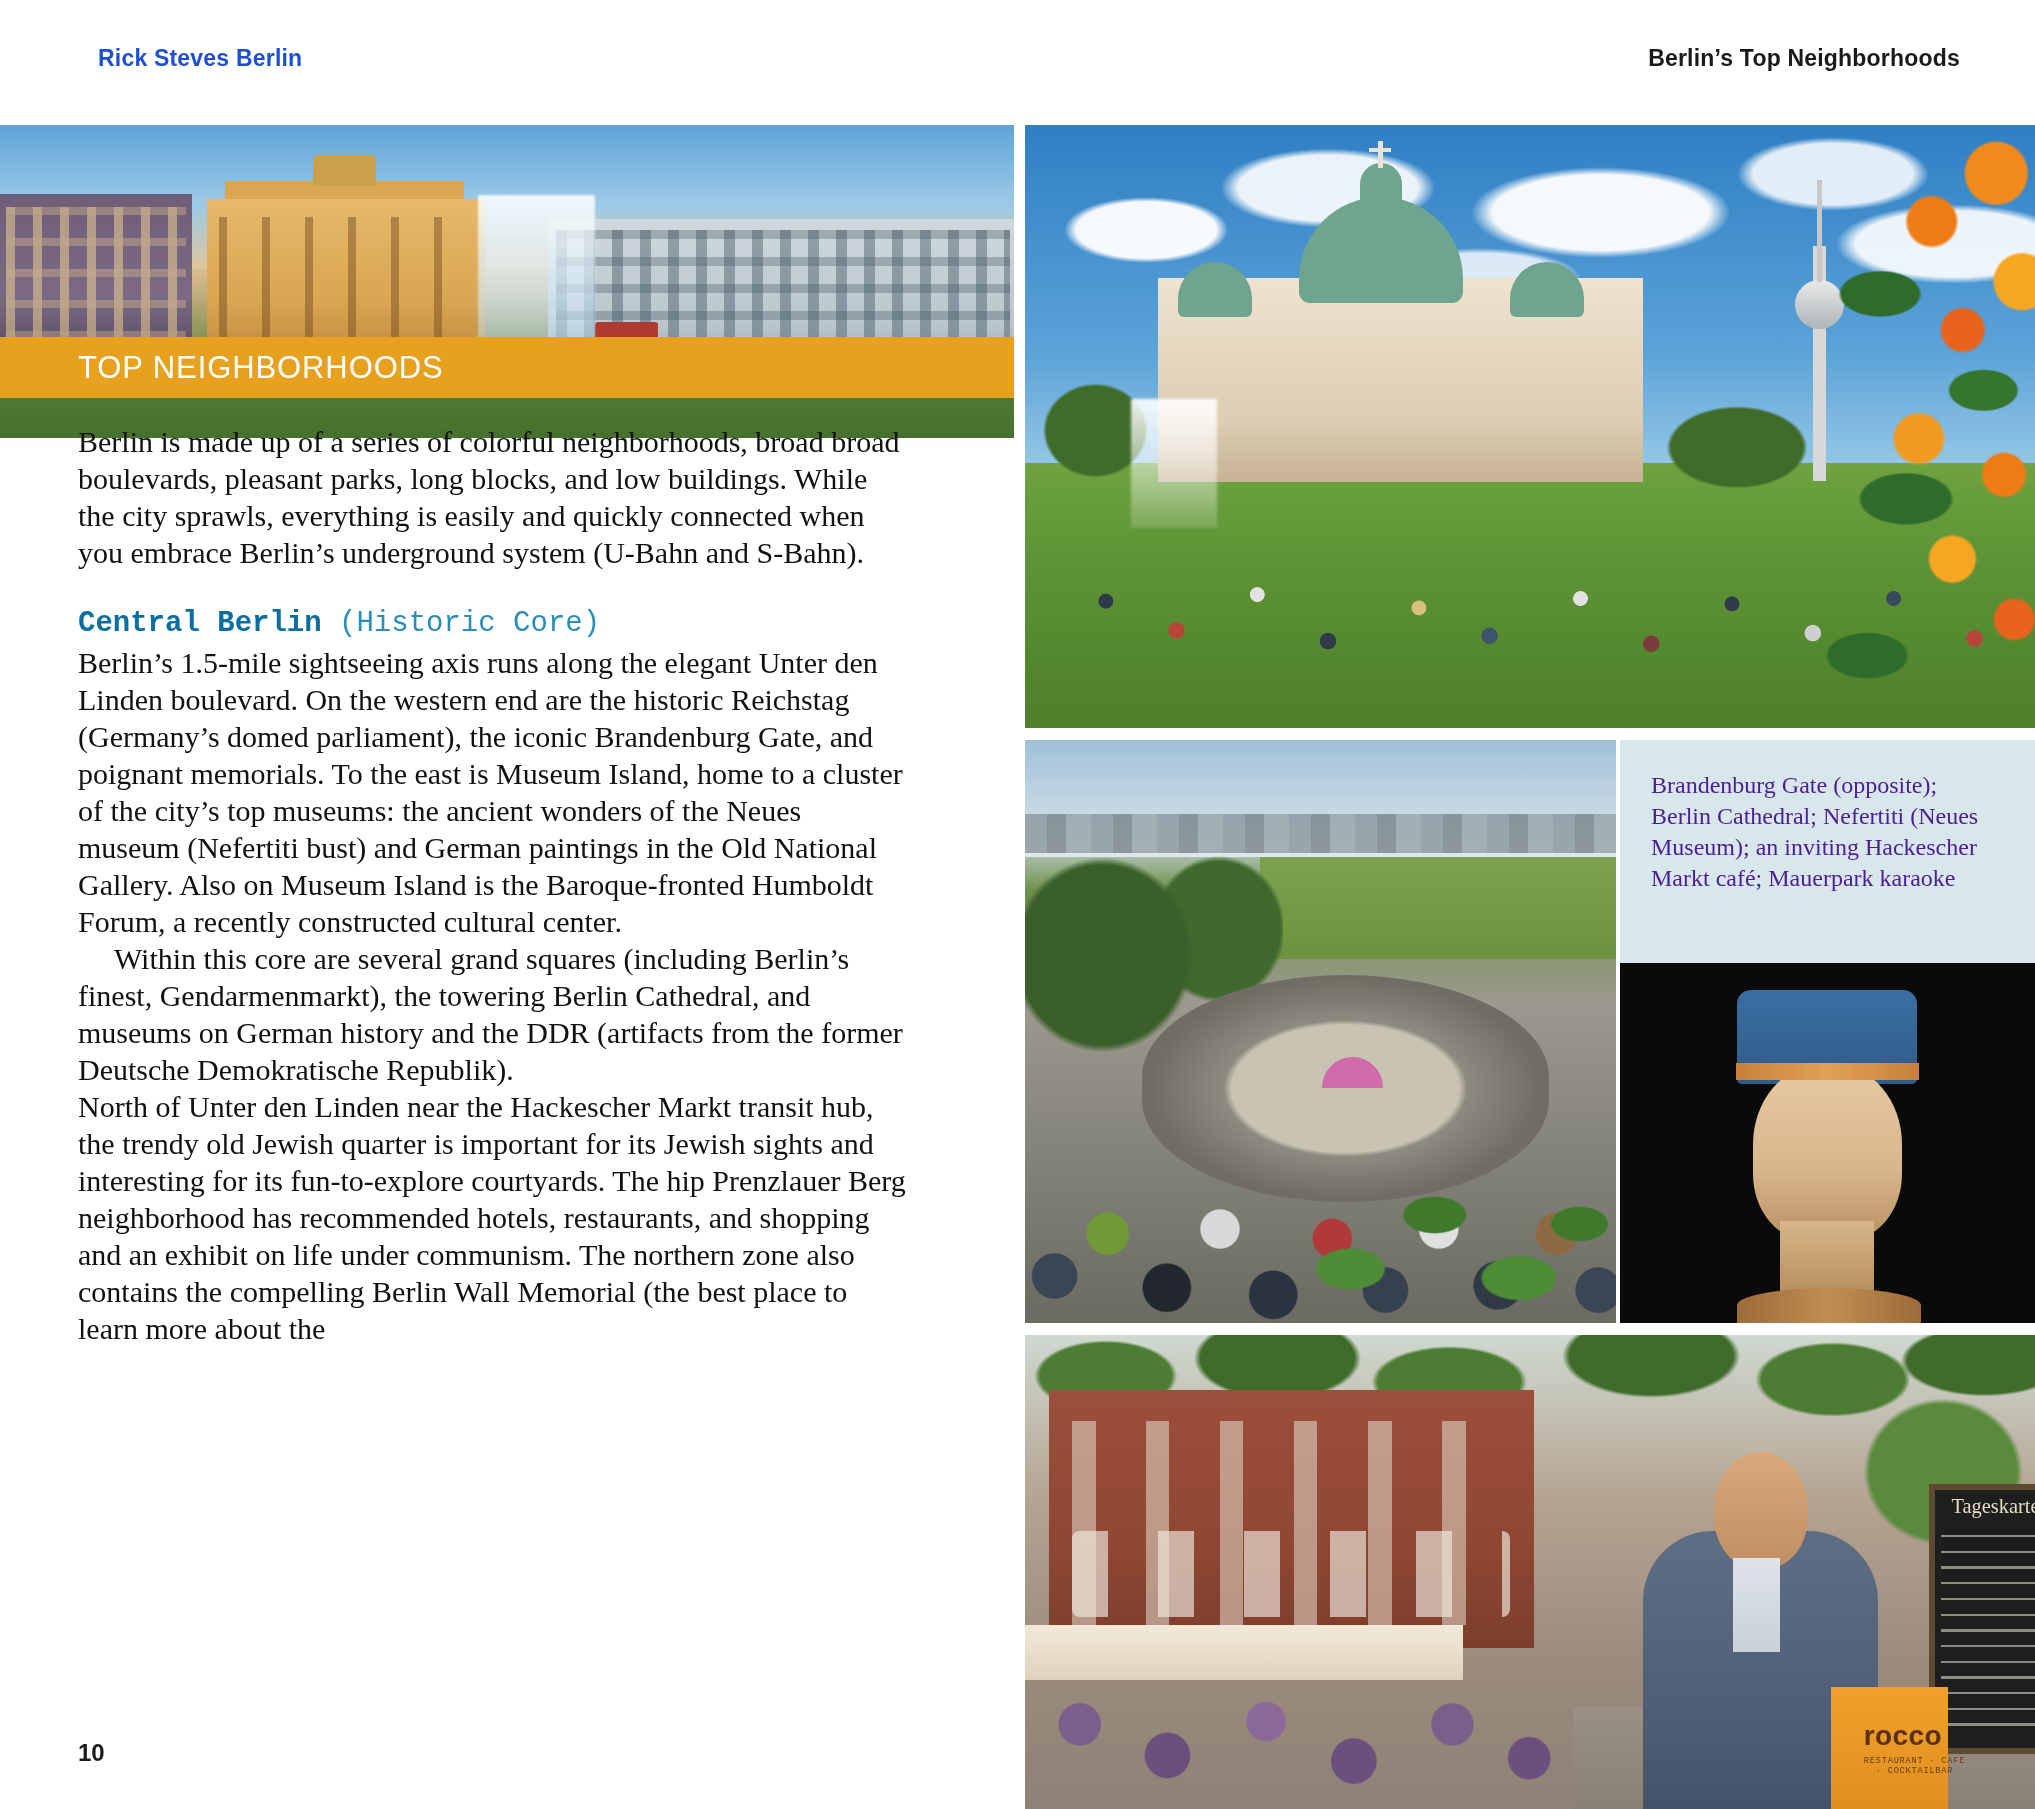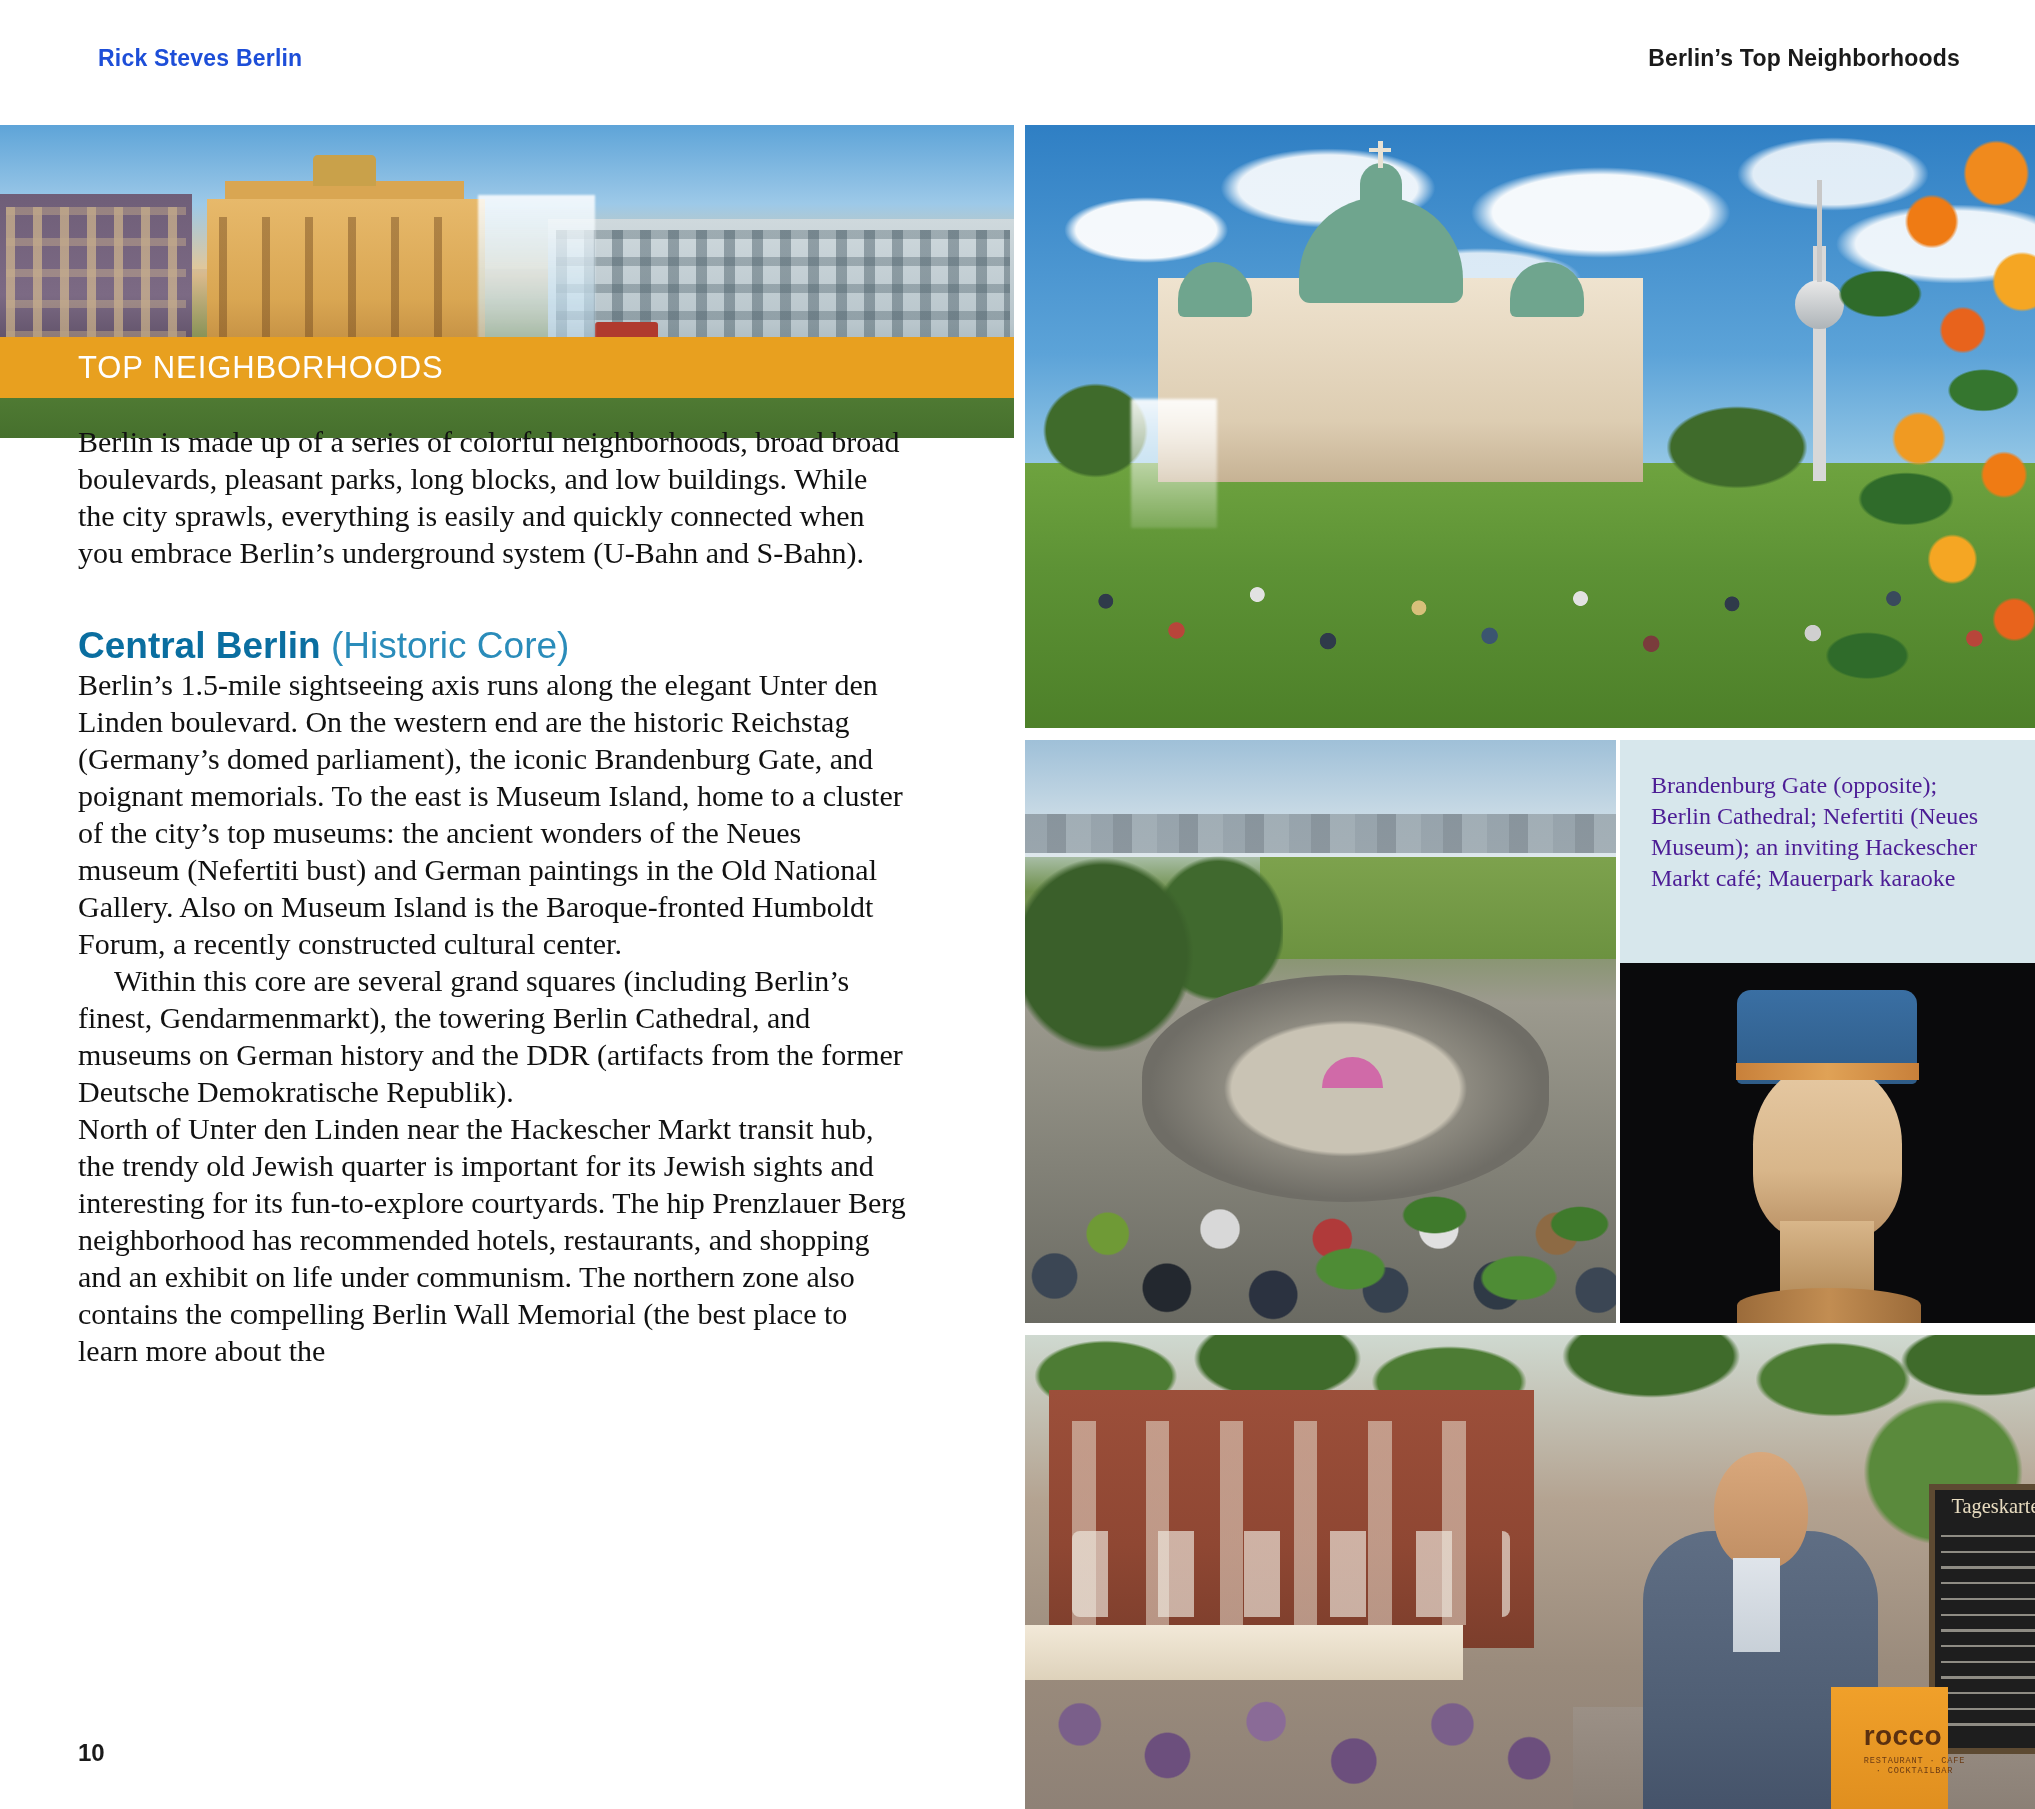--- a/index.html
+++ b/index.html
@@ -85,25 +85,25 @@
     color: #111111;
     text-align: left;
   }
   .body-text p {
     margin: 0 0 0 0;
   }
   .body-text p.indent {
     text-indent: 36px;
   }
   .subhead {
-    font-family: Liberation Sans, sans-serif;
+    font-family: Liberation Mono, monospace;
     font-weight: bold;
-    font-size: 37px;
+    font-size: 29px;
     color: #0a6ea0;
-    margin-top: 37px;
+    margin-top: 15px;
     margin-bottom: 1.6px;
     line-height: 36px;
   }
   .subhead .sub-light {
     font-weight: normal;
     color: #2a8cba;
   }
   .gap { height: 20.4px; }
 
   

